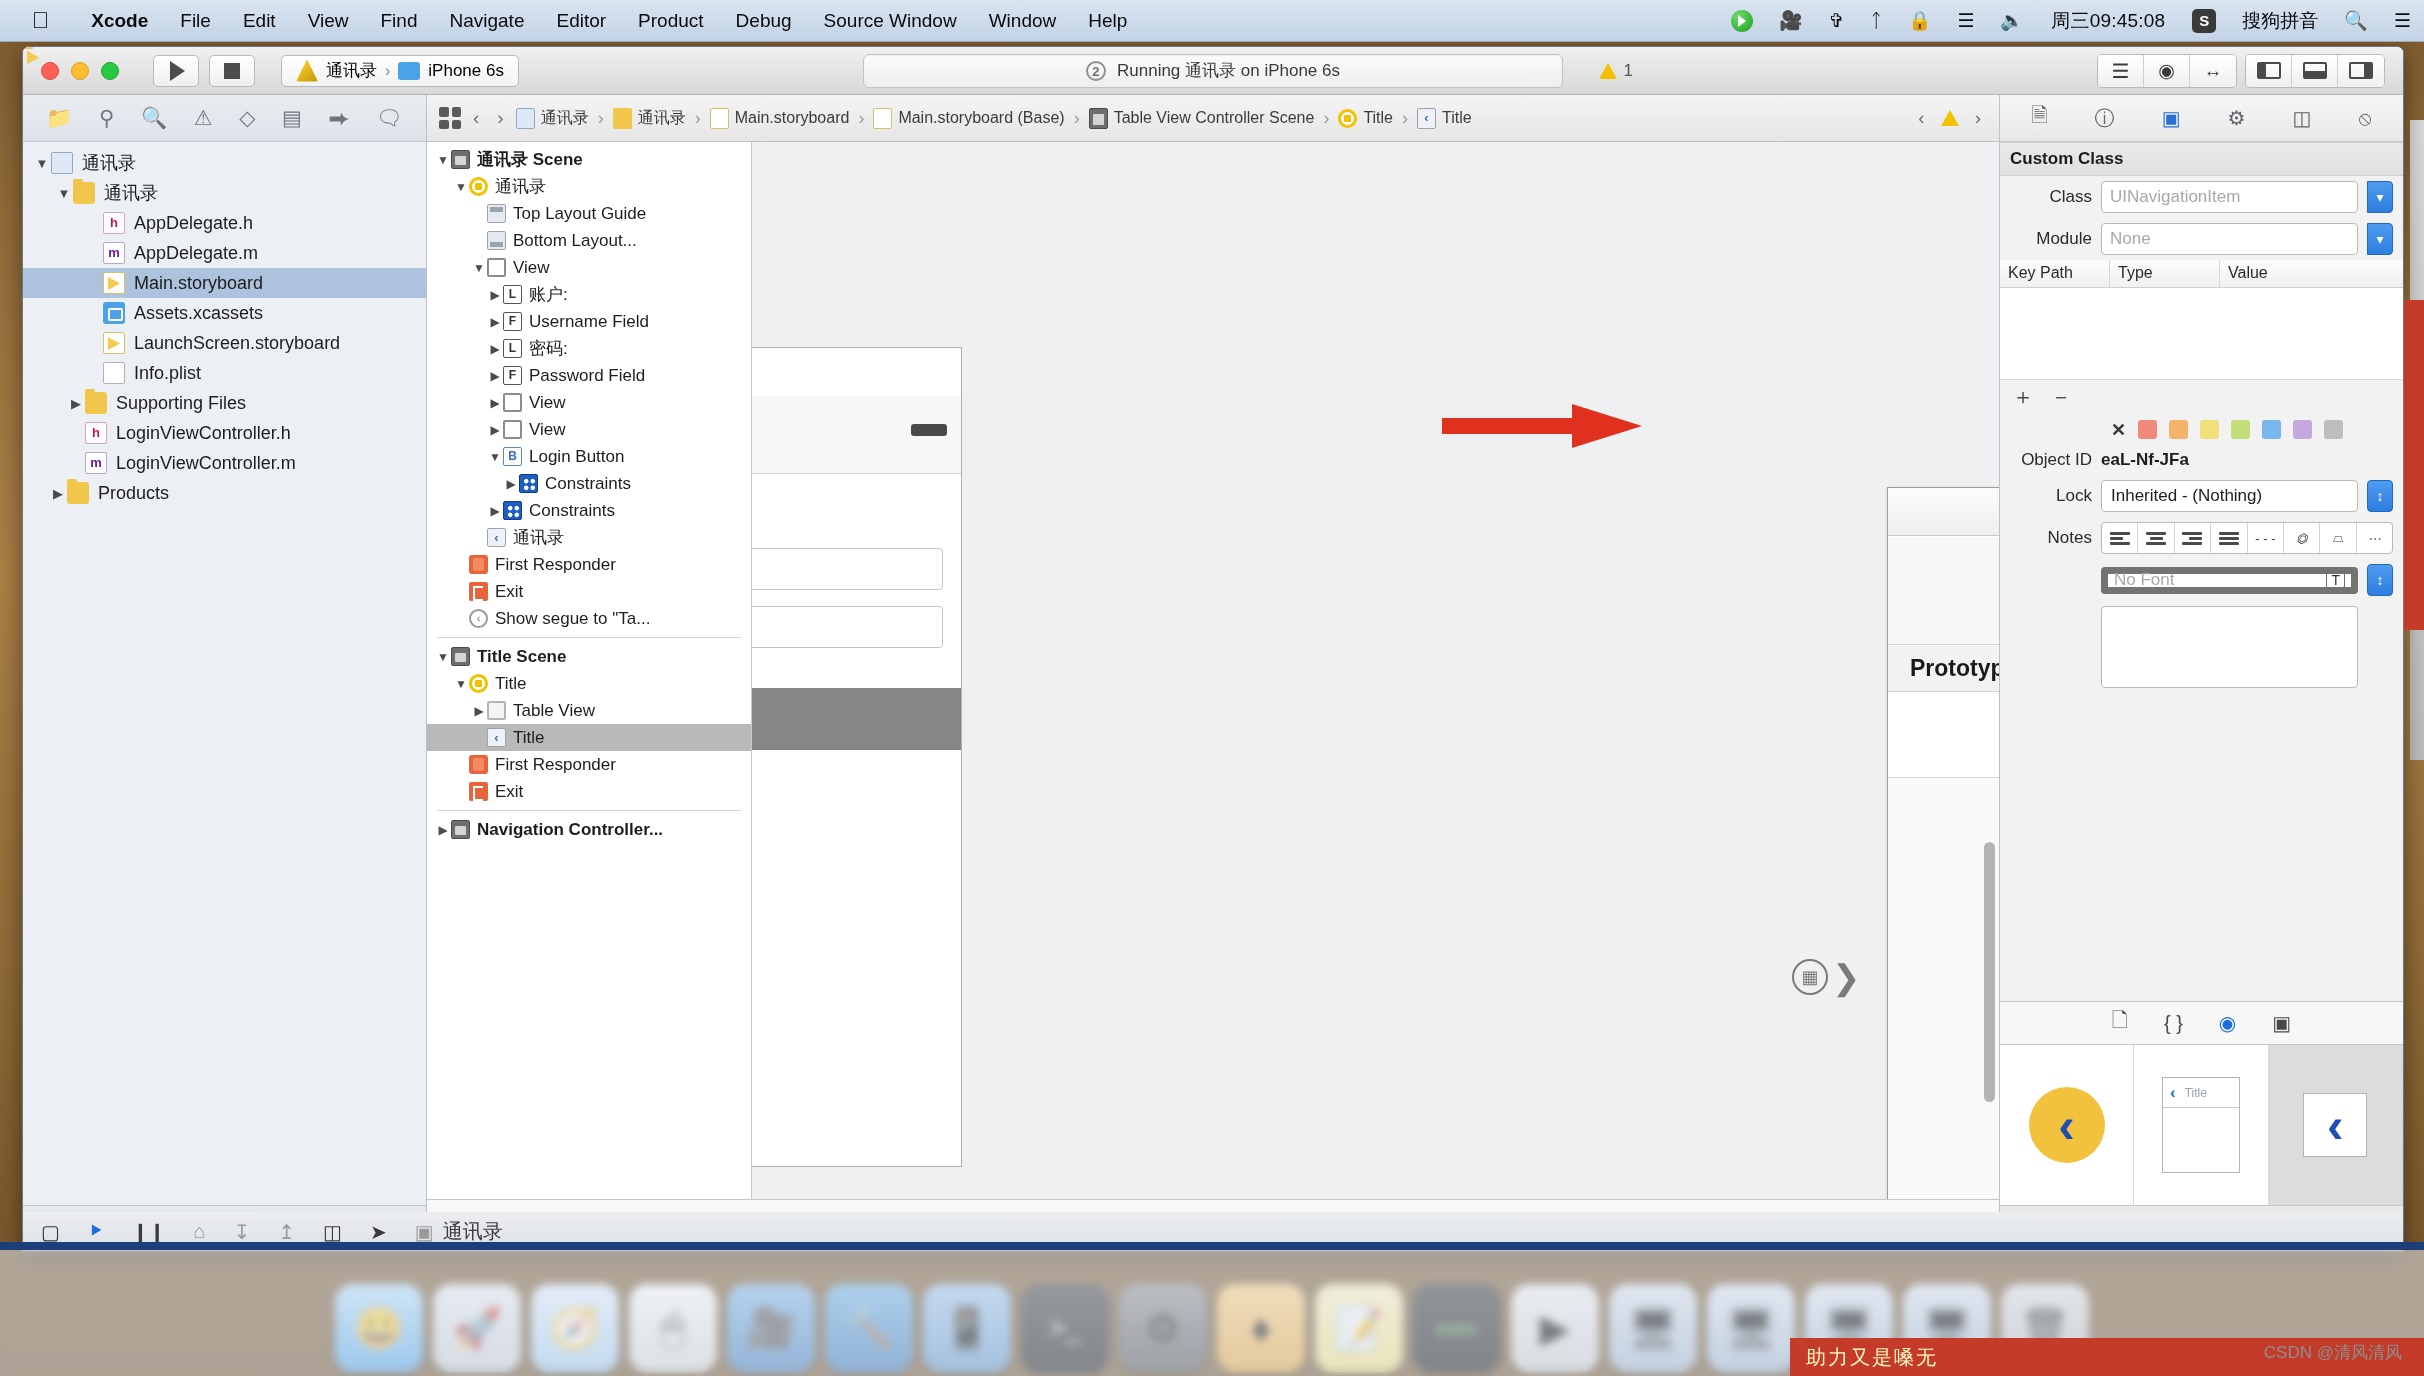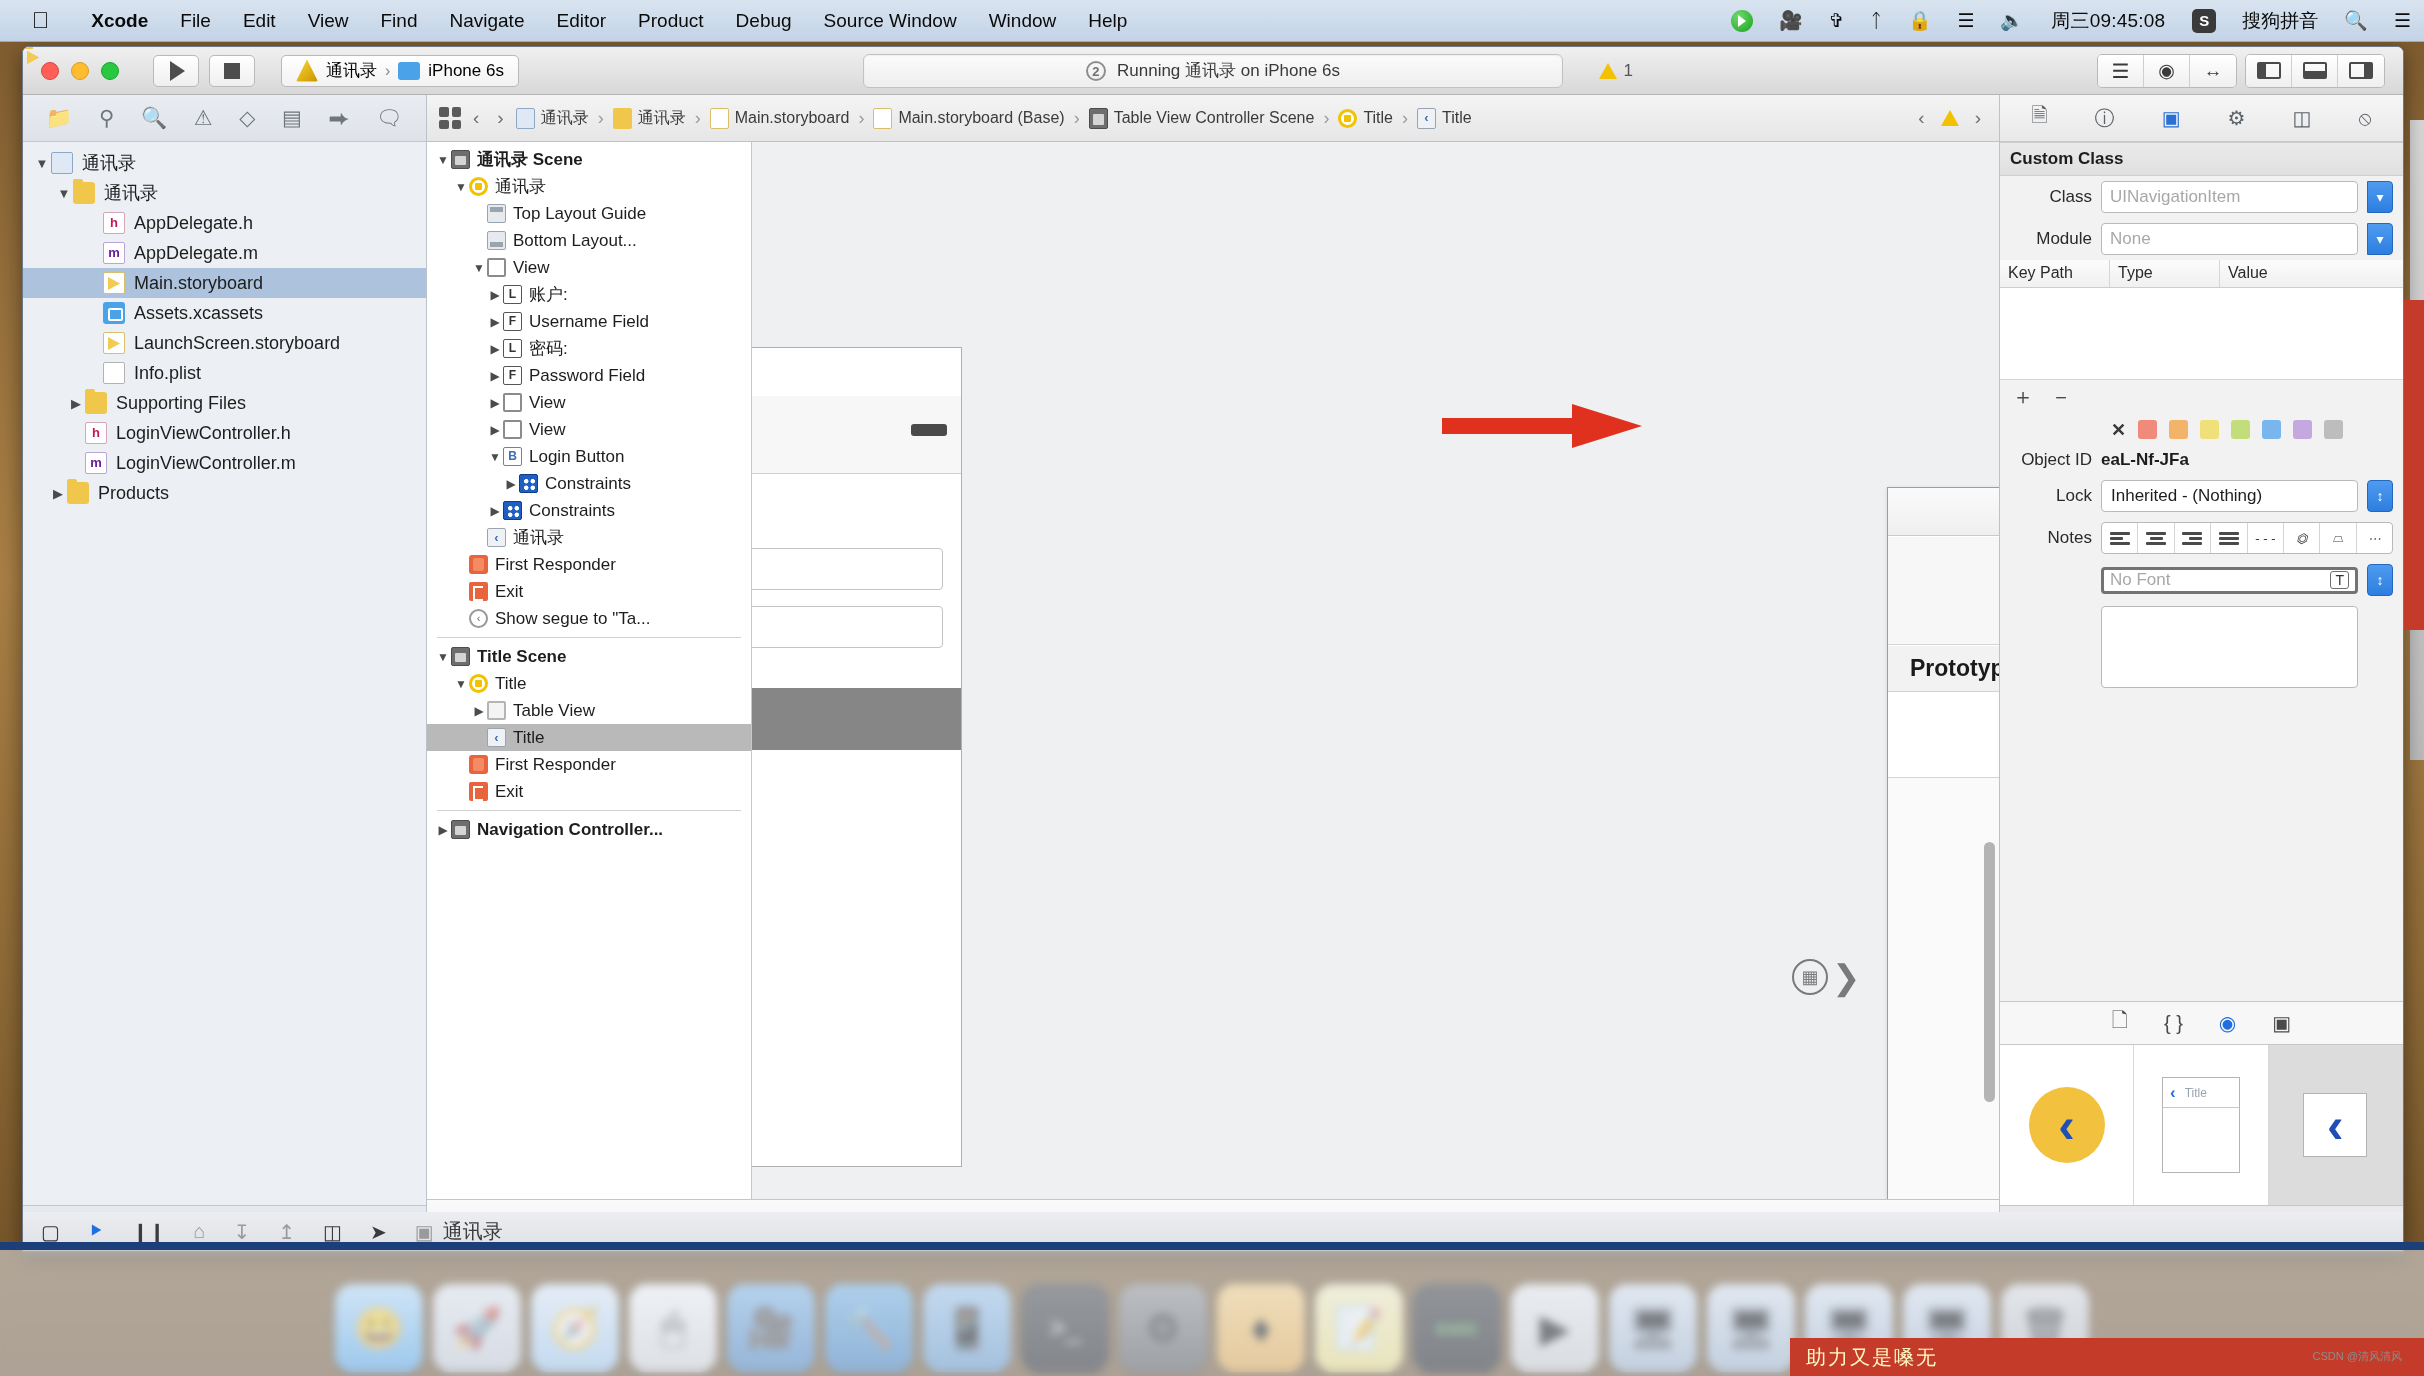--- a/index.html
+++ b/index.html
@@ -276,21 +276,21 @@
   .udra-tools{height:34px;display:flex;align-items:center;gap:16px;padding-left:12px;font-size:22px;color:#4a4a4a;}
   .swatches{display:flex;align-items:center;gap:12px;padding:6px 0 6px 111px;}
   .swatches i{width:19px;height:19px;border-radius:3px;display:block;}
   .swatches .xmark{font-size:18px;color:#3a3a3a;font-weight:bold;line-height:1;}
   .static-val{flex:1;font-size:17px;color:#1d1d1d;font-weight:bold;}
   .notes-seg{flex:1;display:flex;height:32px;border:1px solid #b9b9b9;border-radius:4px;overflow:hidden;background:#fff;}
   .notes-seg i{flex:1;border-right:1px solid #d5d5d5;display:flex;align-items:center;justify-content:center;font-size:13px;color:#3a3a3a;}
   .notes-seg i:last-child{border-right:none;}
   .bars{width:20px;}
   .bars span{display:block;height:3px;background:#4a4a4a;margin:2px 0;border-radius:1px;}
-  .fontfield{height:27px;border:3px solid #737373;border-radius:4px;background:#fff;display:flex;align-items:center;
+  .fontfield{height:27px;border:7px solid #737373;border-radius:4px;background:#fff;display:flex;align-items:center;
     padding:0 6px;font-size:17px;color:#a8a8a8;flex:1;justify-content:space-between;}
   .notes-area{height:82px;border:1px solid #b9b9b9;border-radius:4px;background:#fff;}
   
   .prev-tabbar{height:44px;border-top:1px solid #c7c7c7;border-bottom:1px solid #c7c7c7;background:#f7f7f7;
     display:flex;align-items:center;justify-content:center;gap:36px;color:#4a4a4a;font-size:20px;}
   .prev-tabbar .active{color:#1f6fe0;}
   .prev-strip{height:160px;background:#fff;display:flex;}
   .prev-cell{flex:1;display:flex;align-items:center;justify-content:center;border-right:1px solid #d8d8d8;}
   .prev-cell.selected{background:#dcdcdc;}
   .circ-chev{width:76px;height:76px;border-radius:50%;background:#f2c23e;display:flex;align-items:center;justify-content:center;}
@@ -319,21 +319,21 @@
   #dock{
     position:absolute;left:50%;transform:translateX(-50%);bottom:4px;
     height:116px;display:flex;align-items:flex-end;gap:10px;padding:0 18px;
   }
   .dicon{width:88px;height:88px;border-radius:18px;display:flex;align-items:center;justify-content:center;
     font-size:40px;box-shadow:0 3px 7px rgba(0,0,0,.3);position:relative;}
   #bluebar{position:absolute;left:0;bottom:126px;width:2424px;height:8px;background:#1c3f7a;z-index:39;}
   #cn-strip{position:absolute;left:1790px;bottom:0;width:634px;height:38px;background:#c43b2a;color:#fef9c3;
     font-size:20px;display:flex;align-items:center;padding-left:16px;z-index:45;letter-spacing:2px;}
   #cn-side{position:absolute;right:0;top:300px;width:20px;height:330px;background:#c43b2a;z-index:30;}
-  .watermark{position:absolute;right:22px;bottom:12px;color:#8e8e8e;font-size:11px;z-index:60;margin-top:20px;}
+  .watermark{position:absolute;right:22px;bottom:12px;color:#8e8e8e;font-size:17px;z-index:60;margin-top:20px;}
   .edge-strip{position:absolute;right:0;top:120px;width:14px;height:640px;z-index:19;
     background:linear-gradient(180deg,#d8d8d8,#bcbcbc);}
 </style>
 </head>
 <body>
 
 <div id="desktop"></div>
 
 <div id="menubar">
   <span class="apple"></span>

